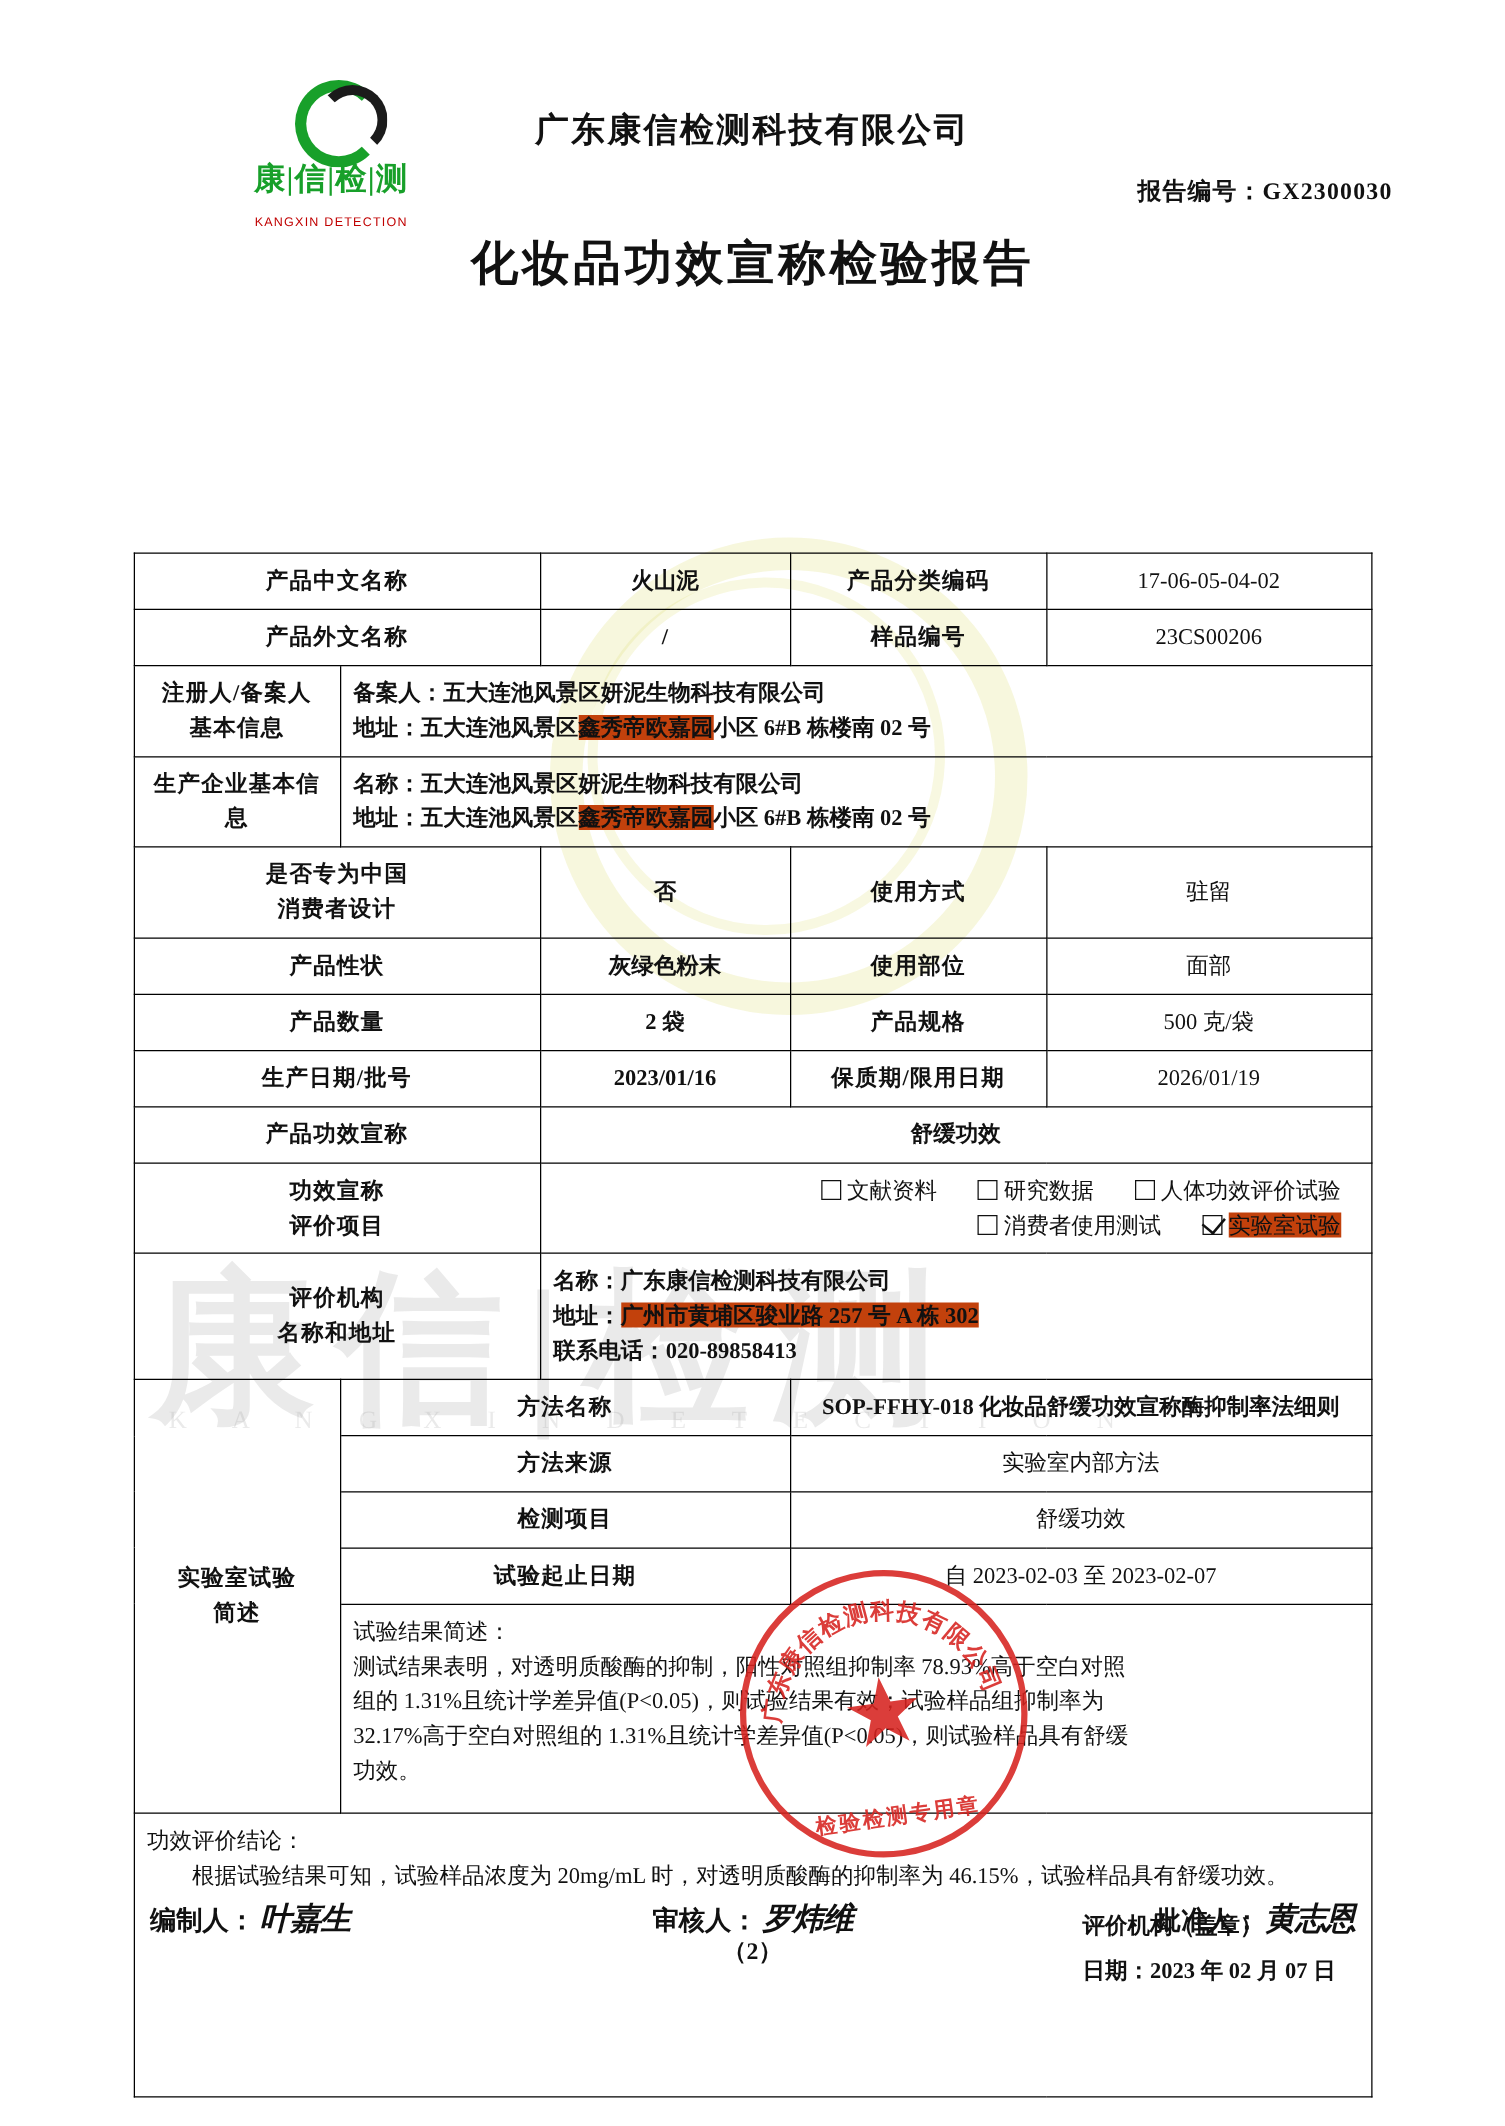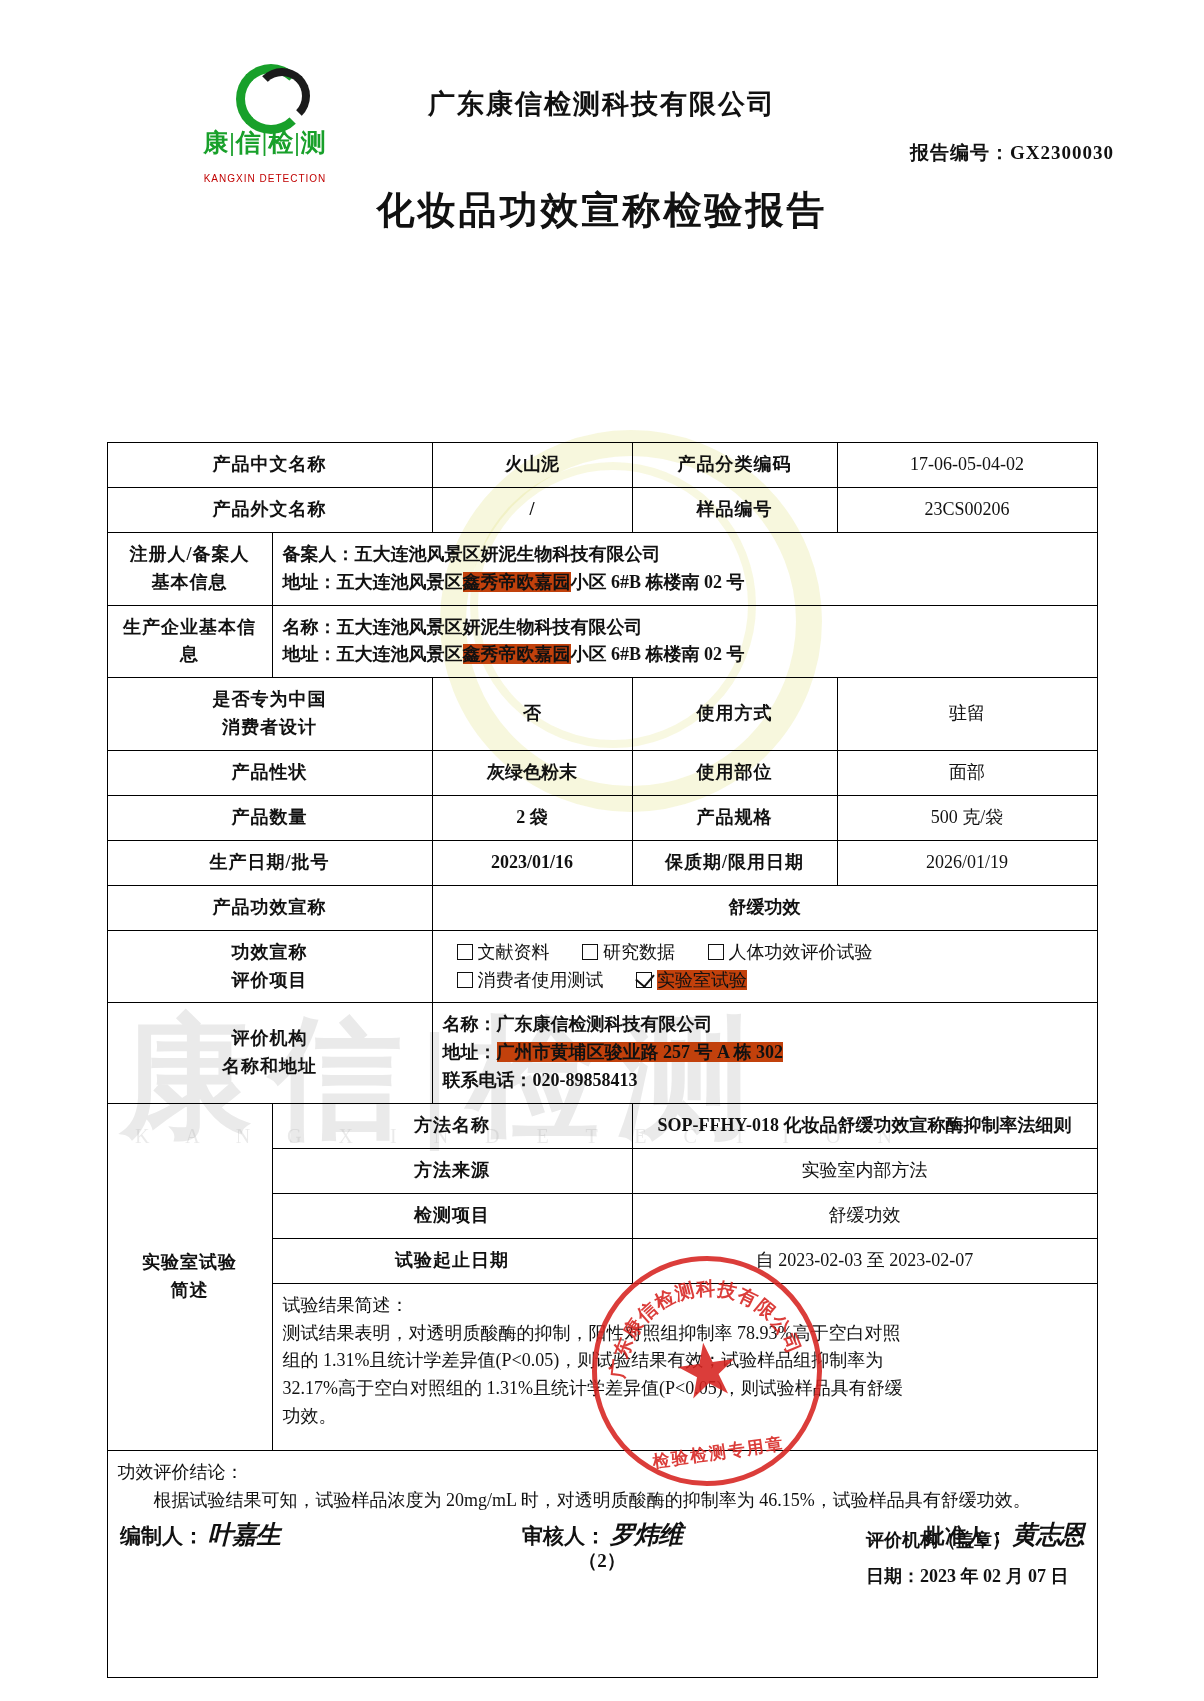--- a/index.html
+++ b/index.html
@@ -191,21 +191,21 @@
   .chk.on::after {
     content: "";
     position: absolute;
     left: 2px; top: -3px;
     width: 10px; height: 14px;
     border-right: 2.4px solid #111;
     border-bottom: 2.4px solid #111;
     transform: rotate(40deg);
   }
   .opt { display: inline-block; margin: 0 14px; white-space: nowrap; }
-  .opts-line { text-align: left; }
+  .opts-line { text-align: right; }
 
   .conclusion {
     font-size: 18px;
     line-height: 1.75;
     text-align: left;
   }
   .conclusion .indent { display: block; text-indent: 2em; }
 
   .sign-area {
     position: relative;

